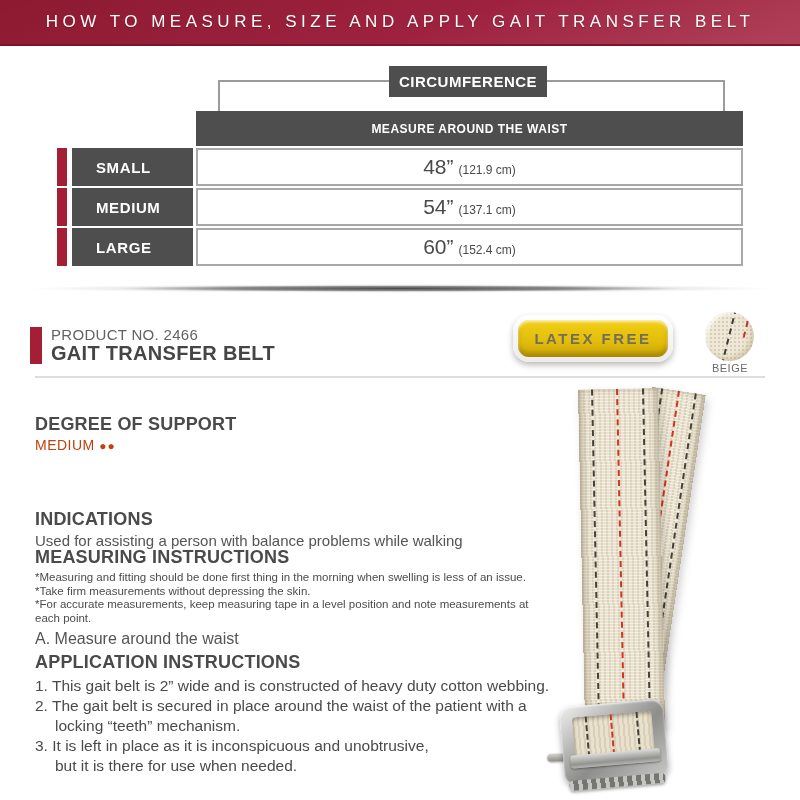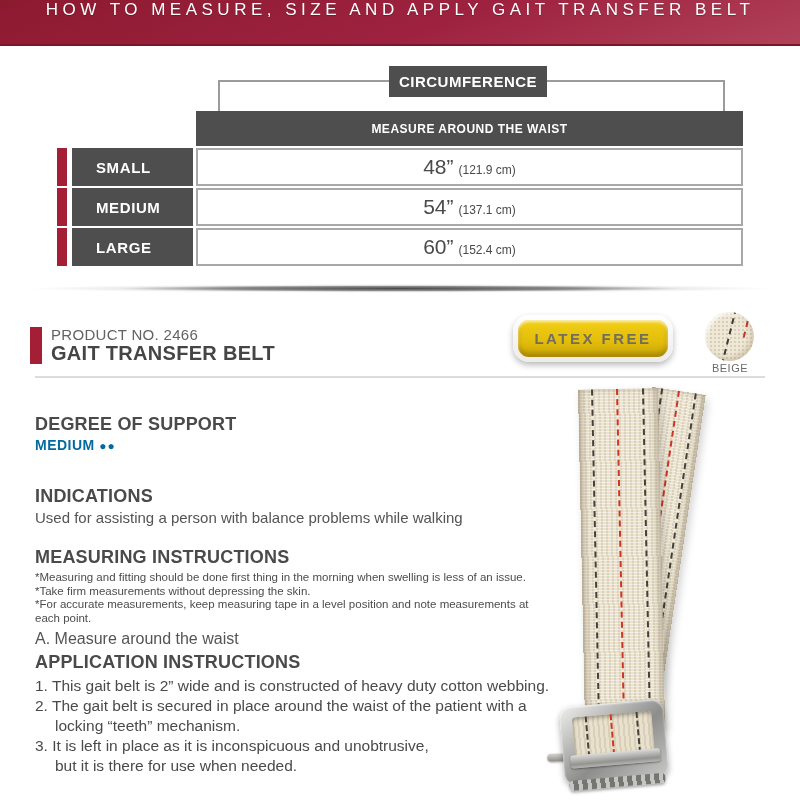--- a/index.html
+++ b/index.html
@@ -3,21 +3,21 @@
 <meta charset="utf-8">
 <style>
   html,body{margin:0;padding:0;background:#ffffff;}
   .page{position:relative;width:800px;height:800px;background:#ffffff;overflow:hidden;
         font-family:"Liberation Sans", sans-serif;}
 
   
   .banner{position:absolute;left:0;top:0;width:800px;height:44px;
           background:linear-gradient(160deg,#8c1a2f 0%,#9e2240 55%,#b04158 100%);
           border-bottom:2px solid #7c1527;
-          display:flex;justify-content:center;}
+          display:flex;align-items:center;justify-content:center;}
   .banner-title{color:#ffffff;font-size:17px;letter-spacing:4.5px;font-weight:400;
                 text-shadow:0 1px 1px rgba(0,0,0,0.25);white-space:nowrap;}
 
   
   .bracket{position:absolute;left:218px;top:80px;width:503px;height:32px;
            border:2px solid #9b9b9b;border-bottom:none;}
   .circ-box{position:absolute;left:389px;top:66px;width:158px;height:31px;background:#4e4e4e;
             color:#fff;font-weight:700;font-size:15px;letter-spacing:0.5px;
             display:flex;align-items:center;justify-content:center;}
   .measure-bar{position:absolute;left:196px;top:111px;width:547px;height:35px;background:#4e4e4e;
@@ -60,21 +60,21 @@
   .swatch-dash-black{position:absolute;left:46%;top:-10%;height:120%;width:0;
                      border-left:2px dashed #3b3b3b;transform:rotate(14deg);}
   .swatch-dash-red{position:absolute;left:84%;top:-4%;height:58%;width:0;
                    border-left:2px dashed #c2342a;transform:rotate(14deg);}
   .swatch-label{position:absolute;left:702px;top:362px;width:56px;text-align:center;
                 font-size:11px;color:#6b6b6b;letter-spacing:0.5px;}
 
   
   .section{position:absolute;left:35px;width:515px;}
   .sec-heading{font-size:18px;font-weight:700;color:#4a4a4a;letter-spacing:0.2px;}
-  .support-level{margin-top:2px;color:#0369a1;font-weight:700;font-size:14px;letter-spacing:0.5px;}
+  .support-level{margin-top:2px;color:#c2410c;font-weight:400;font-size:14px;letter-spacing:0.5px;}
   .support-dots{font-size:12px;letter-spacing:1px;}
   .sec-body{margin-top:2px;font-size:15px;color:#545454;}
   .note-line{font-size:11.5px;color:#4c4c4c;line-height:13.5px;}
   .notes{margin-top:3px;}
   .step-a{margin-top:5px;font-size:16px;color:#545454;}
   .app-step{font-size:15.5px;color:#4a4a4a;line-height:20px;
             padding-left:20px;text-indent:-20px;white-space:pre-line;}
   .app-steps{margin-top:3px;}
 
   
@@ -171,21 +171,21 @@
   <div class="swatch-label">BEIGE</div>
 
   <div class="section" style="top:414px;">
     <div class="sec-heading">DEGREE OF SUPPORT</div>
     <div class="support-level">
       <span>MEDIUM</span>
       <span class="support-dots">●●</span>
     </div>
   </div>
 
-  <div class="section" style="top:486px;">
+  <div class="section" style="top:509px;">
     <div class="sec-heading">INDICATIONS</div>
     <div class="sec-body">Used for assisting a person with balance problems while walking</div>
   </div>
 
   <div class="section" style="top:547px;">
     <div class="sec-heading">MEASURING INSTRUCTIONS</div>
     <div class="notes">
       <div class="note-line">*Measuring and fitting should be done first thing in the morning when swelling is less of an issue.</div>
       <div class="note-line">*Take firm measurements without depressing the skin.</div>
       <div class="note-line">*For accurate measurements, keep measuring tape in a level position and note measurements at each point.</div>

